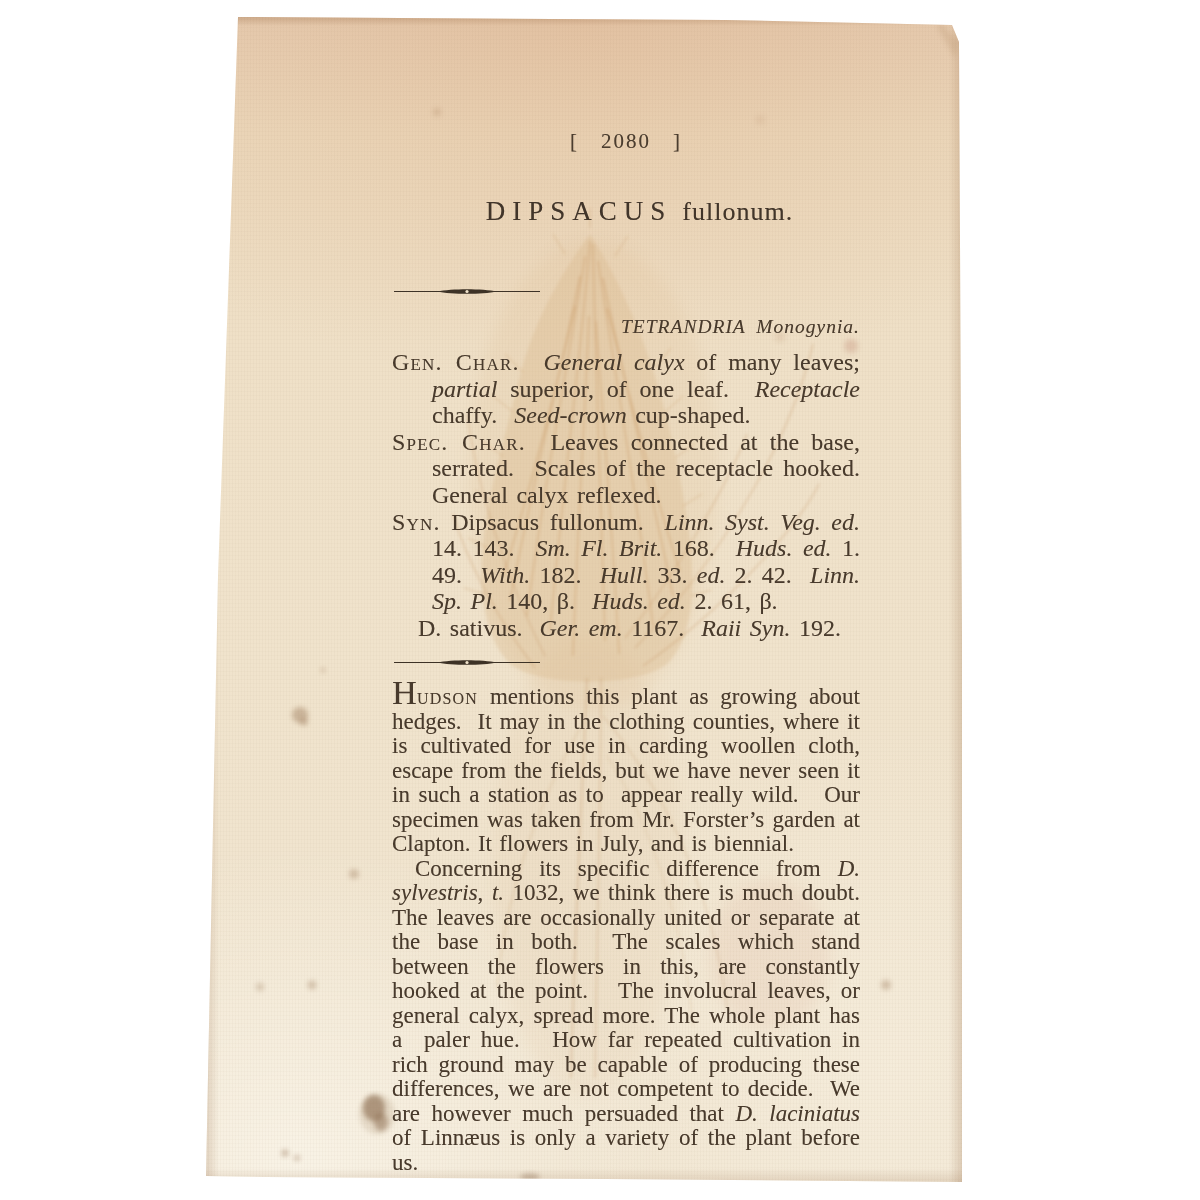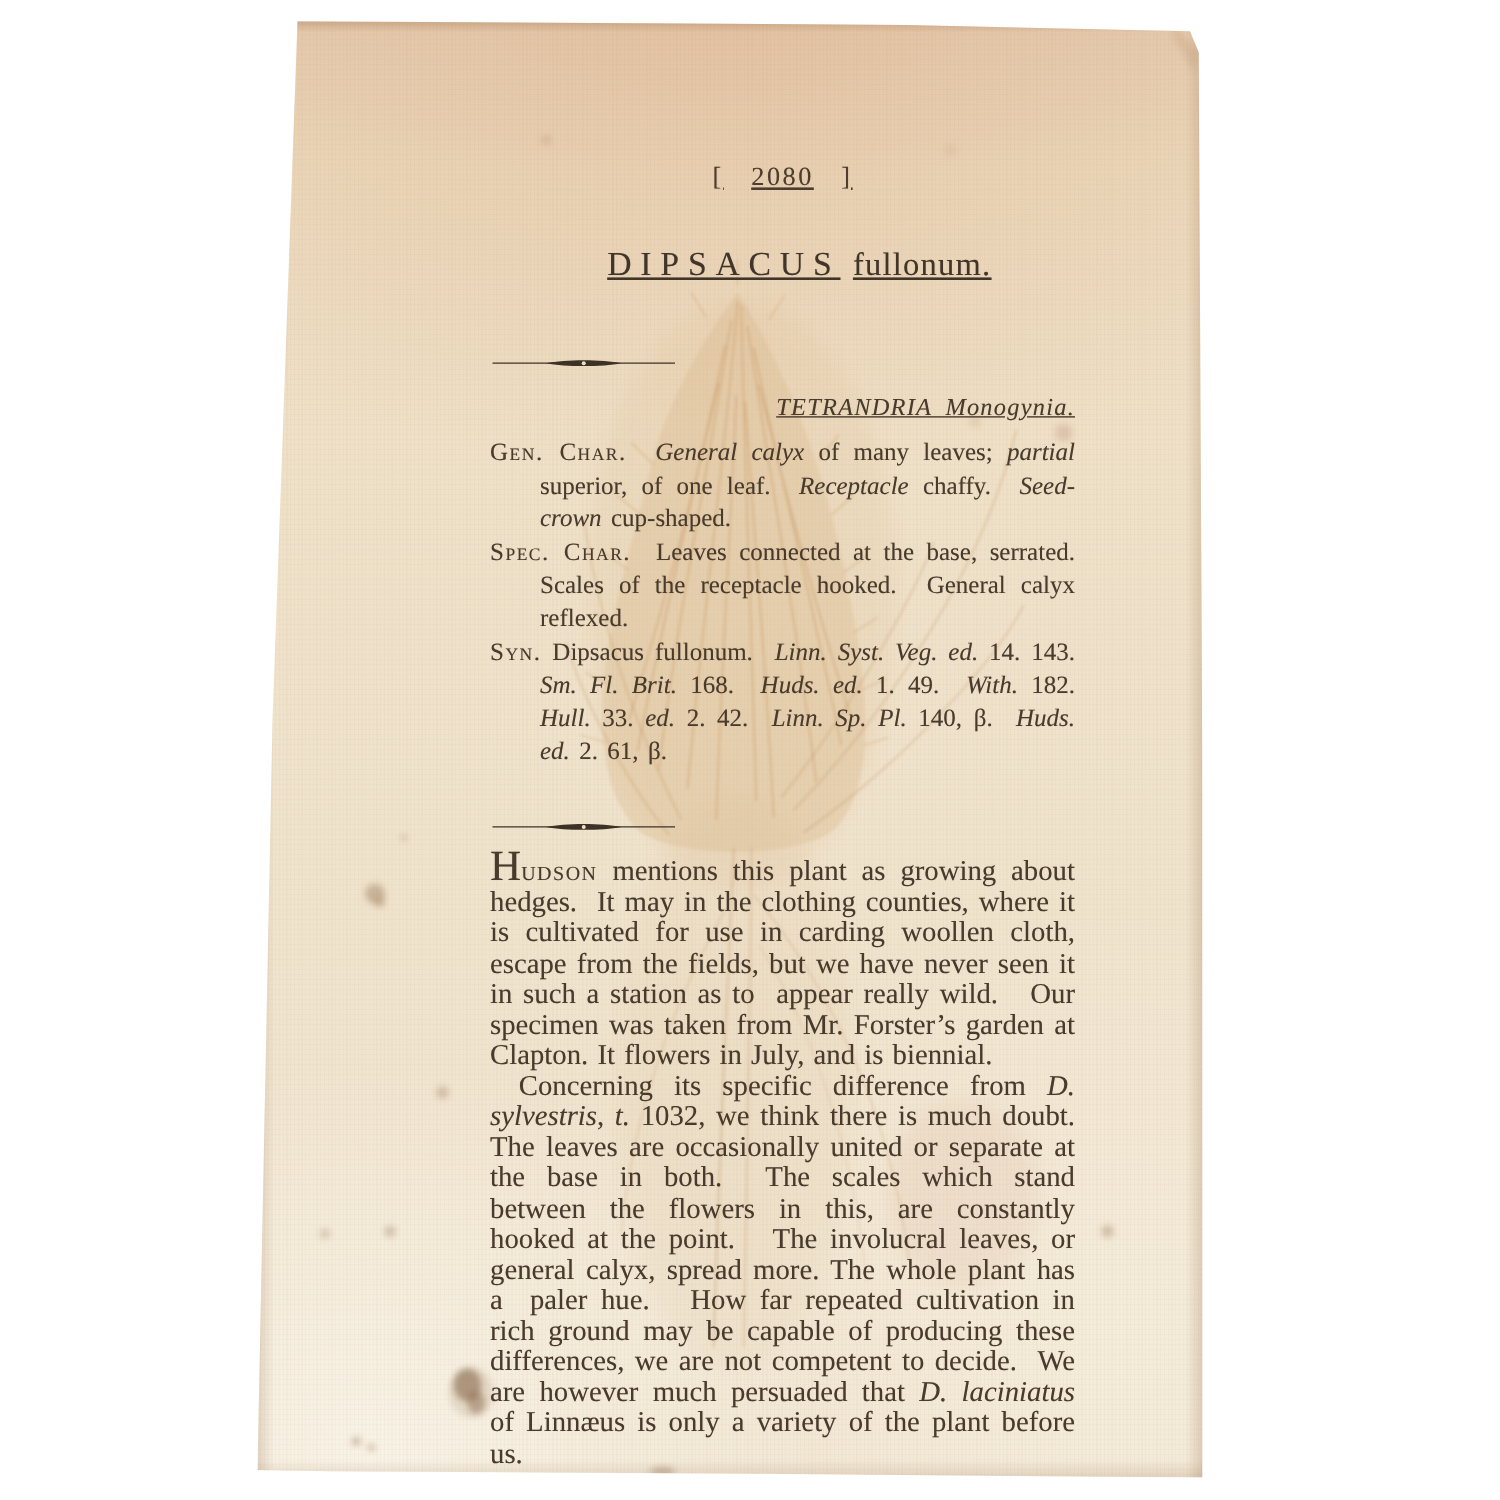--- a/index.html
+++ b/index.html
@@ -21,36 +21,36 @@
   .paper::before{content:"";position:absolute;inset:0;pointer-events:none;
     background:
       repeating-linear-gradient(90deg, rgba(120,90,60,.03) 0 1px, rgba(0,0,0,0) 1px 3px),
       repeating-linear-gradient(0deg, rgba(120,90,60,.022) 0 1px, rgba(0,0,0,0) 1px 4px);
   }
   .ghost{position:absolute;left:0;top:0;pointer-events:none;}
   
   .col{position:absolute;left:187px;top:0;width:468px;height:100%;color:#483a2c;
        text-shadow:0 0 .6px rgba(72,58,44,.35);}
   .col > div{position:absolute;width:100%;}
-  .center{text-align:center;text-decoration:underline;}
+  .center{text-align:center;}
   .it{font-style:italic;}
   .sc{font-variant-caps:small-caps;letter-spacing:1.2px;}
   .lead{font-size:1.5em;line-height:0;}
   .rich{white-space:pre-wrap;}
   #pageno{top:113px;font-size:21px;letter-spacing:2px;color:#4b3d2f;}
   #pageno .bkt{margin:0 22px;}
   #title{top:179px;font-size:27px;line-height:32px;color:#41352a;}
   #title .genus{letter-spacing:7px;margin-left:27px;}
   #title .species{margin-left:10px;letter-spacing:1px;font-size:26px;text-align:right;}
   #subtitle{top:215px;font-size:21.5px;line-height:28px;font-style:italic;word-spacing:3px;letter-spacing:.4px;}
   .divider{left:50%;transform:translateX(-50%);width:150px;height:9px;}
   #divider1{top:266px;}
   #divider2{top:637px;}
   #tetrandria{top:297px;font-size:19.5px;line-height:28px;font-style:italic;word-spacing:5px;letter-spacing:1px;text-align:right;}
-  #charblock{top:333px;font-size:20px;line-height:26.6px;text-align:justify;word-spacing:2.5px;}
+  #charblock{top:333px;font-size:24px;line-height:26.6px;text-align:justify;word-spacing:2.5px;}
   .hang{padding-left:40px;text-indent:-40px;}
   .indent26{padding-left:26px;}
   #bodyblock{top:669px;font-size:23px;line-height:24.5px;text-align:justify;word-spacing:1.6px;}
   #para2{text-indent:23px;}
 </style>
 </head>
 <body>
 
 <div class="stage">
   <div class="paper">
@@ -164,20 +164,21 @@
           <circle cx="75" cy="4.5" r="1.6" fill="#efe1c9"></circle>
         </svg>
       </div>
 
       <div id="tetrandria" class="center">TETRANDRIA Monogynia.</div>
 
       <div id="charblock">
         <p class="hang rich" style="margin:0"><span class="sc">Gen. Char.</span><span>  </span><span class="it">General calyx</span><span> of many leaves; </span><span class="it">partial</span><span> superior, of one leaf.  </span><span class="it">Receptacle</span><span> chaffy.  </span><span class="it">Seed-crown</span><span> cup-shaped.</span></p>
         <p class="hang rich" style="margin:0"><span class="sc">Spec. Char.</span><span>  Leaves connected at the base, serrated.  Scales of the receptacle hooked.  General calyx reflexed.</span></p>
         <p class="hang rich" style="margin:0"><span class="sc">Syn.</span><span> Dipsacus fullonum.  </span><span class="it">Linn. Syst. Veg. ed.</span><span> 14. 143.  </span><span class="it">Sm. Fl. Brit.</span><span> 168.  </span><span class="it">Huds. ed.</span><span> 1. 49.  </span><span class="it">With.</span><span> 182.  </span><span class="it">Hull.</span><span> 33. </span><span class="it">ed.</span><span> 2. 42.  </span><span class="it">Linn. Sp. Pl.</span><span> 140, β.  </span><span class="it">Huds. ed.</span><span> 2. 61, β.</span></p>
+        <p class="indent26 rich" style="margin:0"><span>D. sativus.  </span><span class="it">Ger. em.</span><span> 1167.  </span><span class="it">Raii Syn.</span><span> 192.</span></p>
       </div>
 
       <div id="divider2" class="divider">
         <svg width="150" height="9" viewBox="0 0 150 9" aria-hidden="true">
           <path d="M2,4.5 H148" stroke="#3d3226" stroke-width="1.1" fill="none"></path>
           <path d="M45,4.5 C60,1.4 90,1.4 105,4.5 C90,7.6 60,7.6 45,4.5 Z" fill="#3d3226"></path>
           <circle cx="75" cy="4.5" r="1.6" fill="#efe1c9"></circle>
         </svg>
       </div>
 

